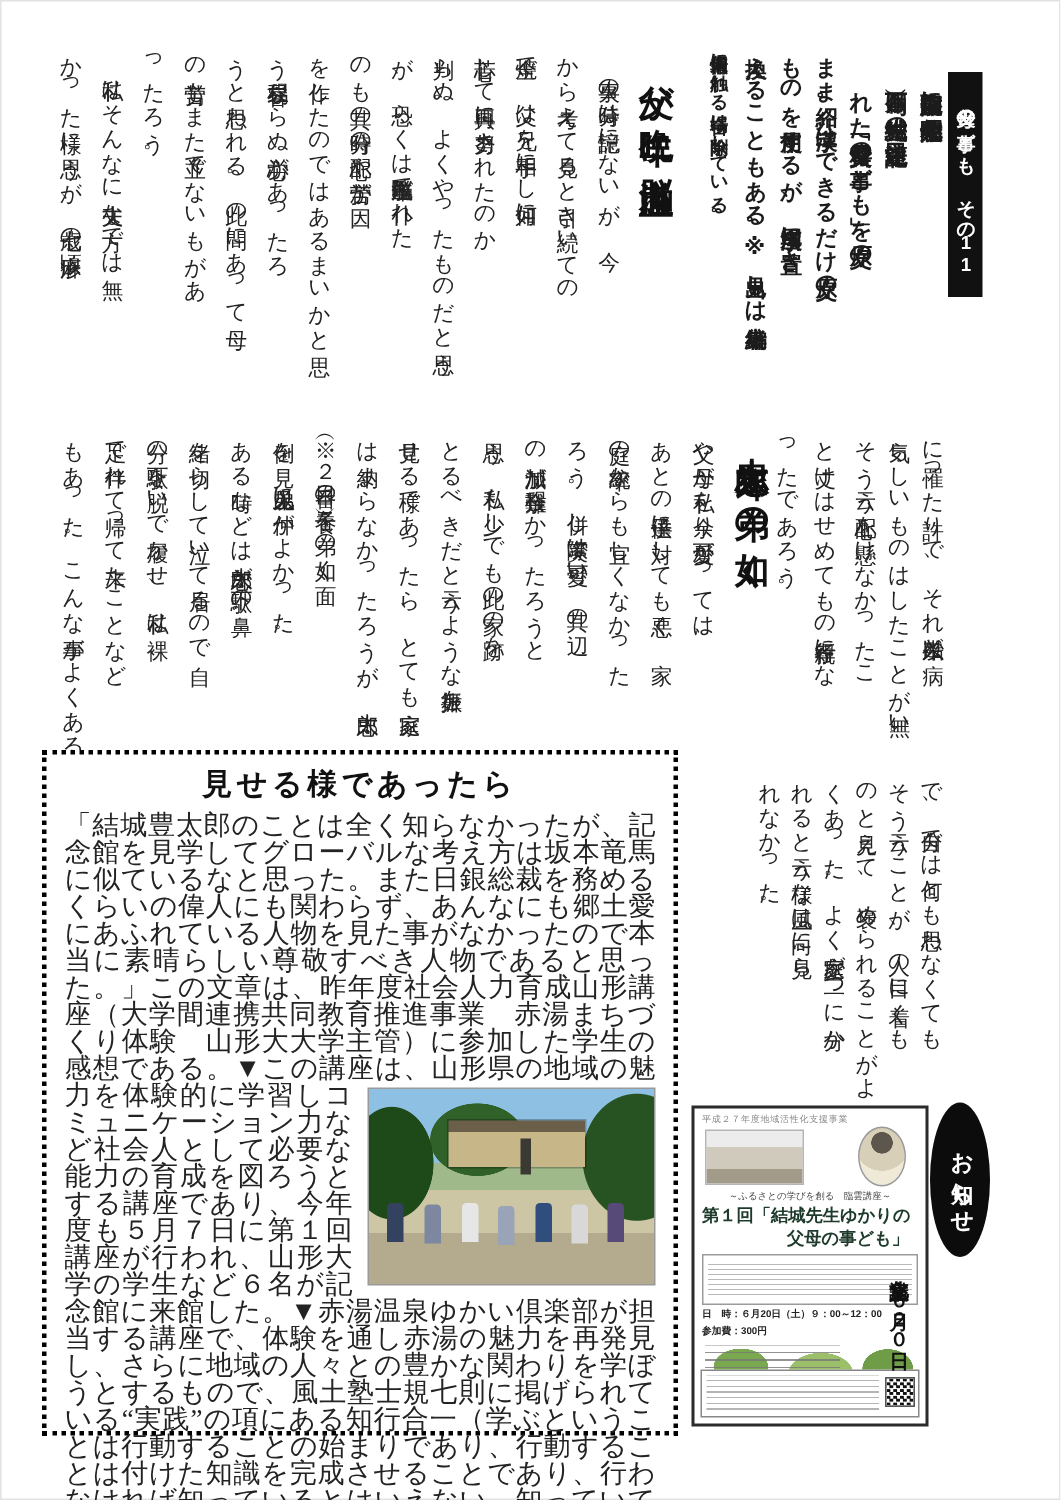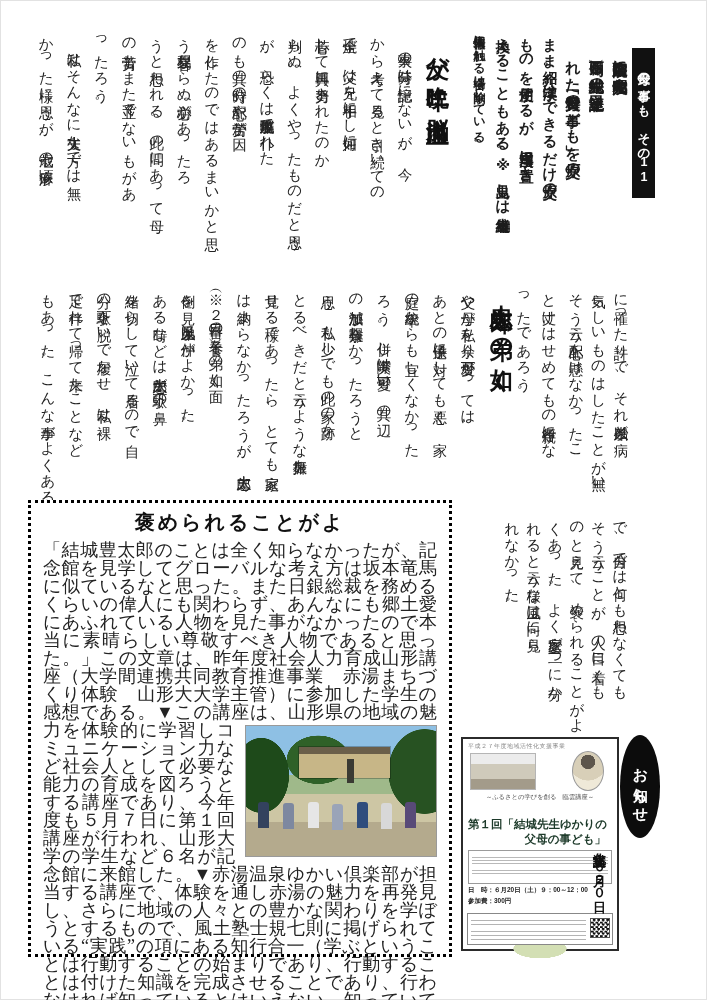--- a/index.html
+++ b/index.html
@@ -70,21 +70,21 @@
     border:2px solid #2b2b2b; background:#fff; box-sizing:border-box; padding:3px 5px;
     font-family:"Liberation Sans","DejaVu Sans",sans-serif; color:#333;
   }
   .flyer .topnote { font-size:6px; color:#8a8a8a; letter-spacing:.5px; white-space:nowrap; overflow:hidden; }
   .flyer .toprow { position:relative; height:40px; }
   .flyer .bphoto { position:absolute; left:2px; top:2px; width:64px; height:35px;
     background:linear-gradient(#ececec 0 30%, #cfcabb 30% 72%, #a39b8a 72%); border:1px solid #b5b5b5; }
   .flyer .portrait { position:absolute; right:8px; top:0; width:30px; height:38px; border-radius:50%;
     background:radial-gradient(circle at 50% 26%, #5d564c 0 22%, #d8cfb8 23% 58%, #efe9d8 59%); border:1px solid #999; }
   .flyer .subtitle { font-size:6.3px; text-align:center; margin-top:2px; color:#4a4a4a; white-space:nowrap; }
-  .flyer .title1 { font-family:Liberation Mono, monospace; font-weight:bold; font-size:11.5px; margin-top:15px; color:#1d3a2a; white-space:nowrap; }
+  .flyer .title1 { font-family:Liberation Mono, monospace; font-weight:bold; font-size:11.5px; margin-top:1px; color:#1d3a2a; white-space:nowrap; }
   .flyer .title2 { font-family:"Liberation Serif","DejaVu Serif",serif; font-weight:bold; font-size:11.5px; text-align:right; padding-right:6px; color:#1d3a2a; }
   .flyer .descbox { border:1px solid #9b9b9b; height:26px; margin-top:3px; padding:3px;
     background:repeating-linear-gradient(180deg, #fff 0 2.6px, #b9b9b9 2.6px 3.3px); background-clip:content-box; }
   .flyer .infoline { font-size:6.5px; font-weight:bold; margin-top:2px; color:#222; white-space:nowrap; }
   .flyer .illu { position:relative; height:52px; margin-top:1px;
     background:
       radial-gradient(ellipse 30px 20px at 18% 35%, #7aa84f 0 60%, rgba(0,0,0,0) 61%),
       radial-gradient(ellipse 36px 24px at 55% 45%, #9cbf6a 0 60%, rgba(0,0,0,0) 61%),
       radial-gradient(ellipse 28px 22px at 86% 38%, #6f9c46 0 60%, rgba(0,0,0,0) 61%),
       radial-gradient(ellipse 44px 16px at 50% 80%, #d3dfb4 0 60%, rgba(0,0,0,0) 61%); }
@@ -180,21 +180,21 @@
   <div class="block v bodytext band3">
       <div class="tcol">で、自分では何とも思わなくても</div>
       <div class="tcol">そう云うことが、人の目に着くも</div>
       <div class="tcol">のと見えて、褒められることがよ</div>
       <div class="tcol">くあった。よく家庭が二つに分か</div>
       <div class="tcol">れると云う様な風は一向に見ら</div>
       <div class="tcol">れなかった。</div>
     </div>
 
   <div class="feature">
-    <h2>褒められることがよ</h2>
+    <h2>見せる様であったら</h2>
     <p class="ftext"><span>「結城豊太郎のことは全く知らなかったが、記念館を見学してグローバルな考え方は坂本竜馬に似ているなと思った。また日銀総裁を務めるくらいの偉人にも関わらず、あんなにも郷土愛にあふれている人物を見た事がなかったので本当に素晴らしい尊敬すべき人物であると思った。」この文章は、昨年度社会人力育成山形講座（大学間連携共同教育推進事業　赤湯まちづくり体験　山形大大学主管）に参加した学生の感想である。▼この講座は、山形県の地域の</span><span class="photo-float">
           <span class="ppl"></span>
         </span><span>魅力を体験的に学習しコミュニケーション力など社会人として必要な能力の育成を図ろうとする講座であり、今年度も５月７日に第１回講座が行われ、山形大学の学生など６名が記念館に来館した。▼赤湯温泉ゆかい倶楽部が担当する講座で、体験を通し赤湯の魅力を再発見し、さらに地域の人々との豊かな関わりを学ぼうとするもので、風土塾士規七則に掲げられている“実践”の項にある知行合一（学ぶということは行動することの始まりであり、行動することは付けた知識を完成させることであり、行わなければ知っているとはいえない。知っていても行わないのは知らないことと同じである。行ってこそ本当の真知である。）に通じる学びで、これこそ結城先生の考える人づくりに繋がる考えではないか。</span></p>
   </div>
 
   <div class="flyer">
     <div class="topnote">平成２７年度地域活性化支援事業</div>
     <div class="toprow">
       <span class="bphoto"></span>
       <span class="portrait"></span>

